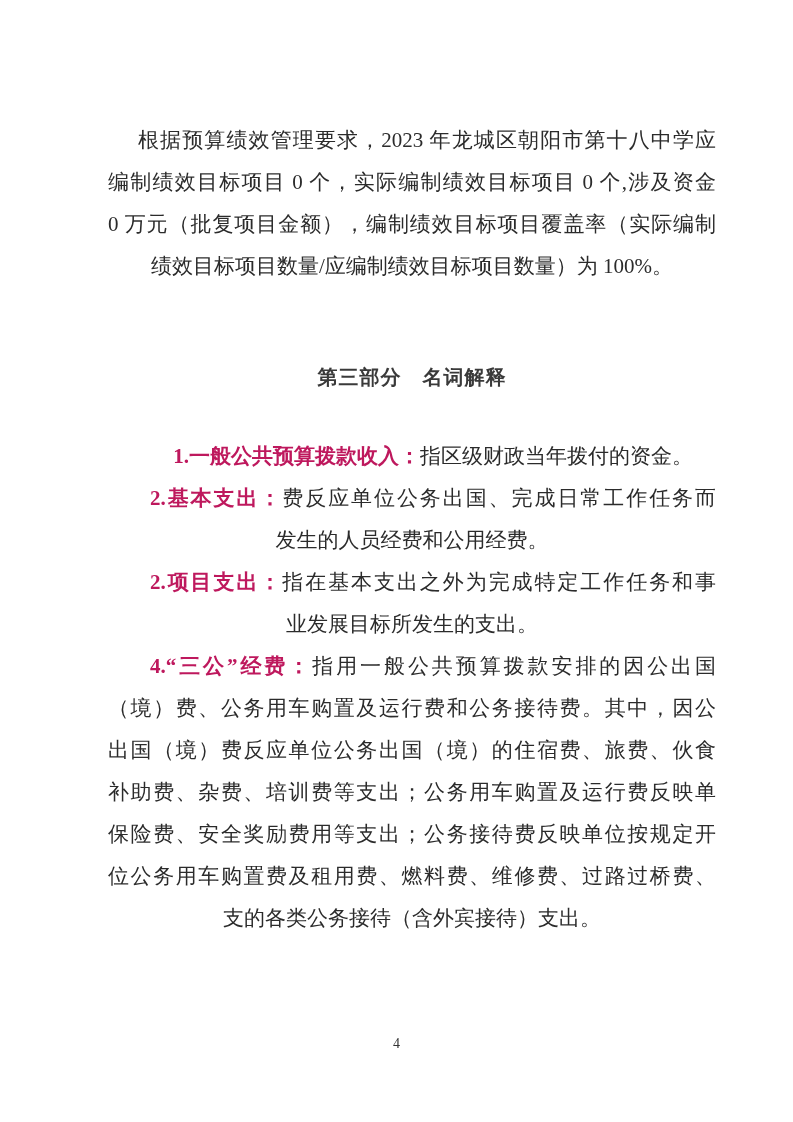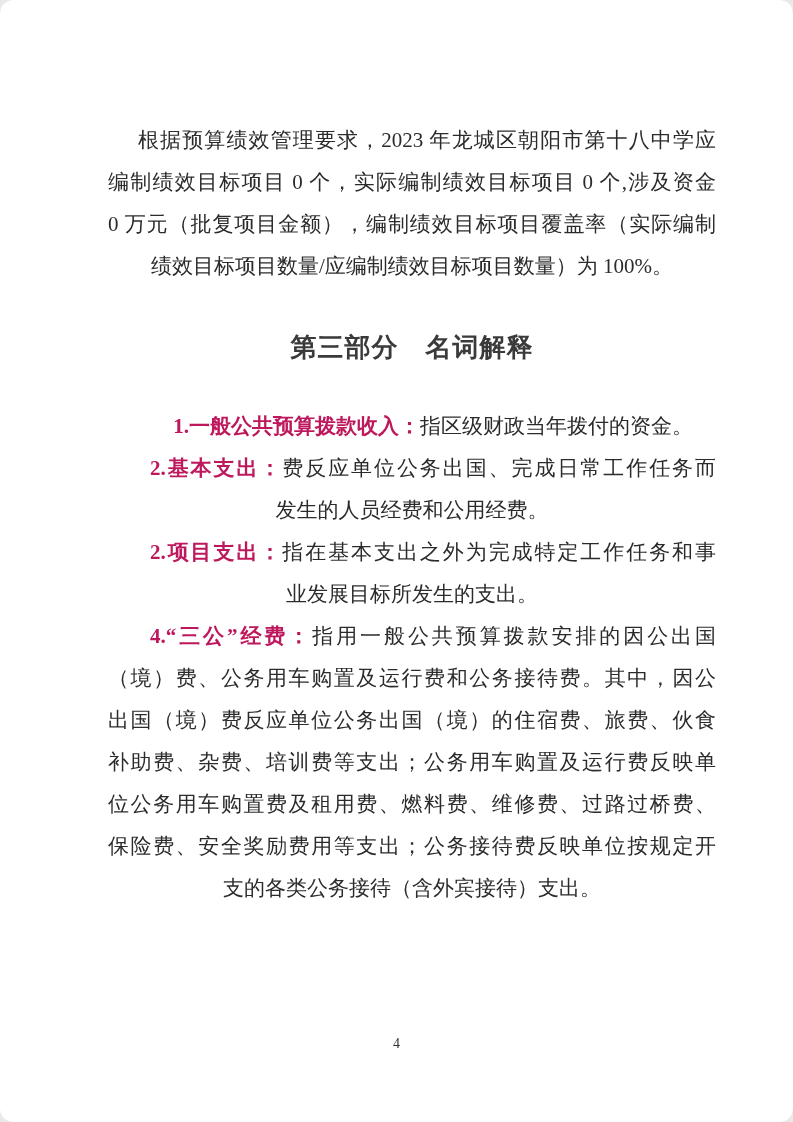--- a/index.html
+++ b/index.html
@@ -1,15 +1,15 @@
 <!DOCTYPE html>
 <html><head>
 <meta charset="utf-8">
 <style>
-  * { margin: 0; padding: 0; box-sizing: border-box; border-radius: 13px; }
+  * { margin: 0; padding: 0; box-sizing: border-box; }
   html, body { background: #e9e9e9; }
   .page {
     position: relative;
     width: 793px;
     height: 1122px;
     margin: 0 auto;
     background: #ffffff;
     overflow: hidden;
     font-family: "Liberation Serif", "DejaVu Serif", serif;
     color: #2b2b2b;
@@ -28,24 +28,24 @@
     color: #2b2b2b;
   }
   .line.j {
     text-align: justify;
     text-align-last: justify;
   }
   .indent-1 { padding-left: 30px; }
   .indent-2 { padding-left: 42px; }
   .term { font-weight: bold; color: #be185d; }
   .section-title {
-    margin-top: 39px;
+    margin-top: 69px;
     margin-bottom: 37px;
     font-family: "Liberation Sans", "DejaVu Sans", sans-serif;
-    font-size: 26px;
+    font-size: 20px;
     font-weight: 600;
     line-height: 42px;
     letter-spacing: 1px;
     text-align: center;
     color: #3a3a3a;
   }
   .footer {
     position: absolute;
     top: 1034px;
     left: 0;
@@ -87,22 +87,22 @@
       <div>
         <div class="line j indent-2"><span class="term">2.项目支出：</span><span>指在基本支出之外为完成特定工作任务和事</span></div>
         <div class="line">业发展目标所发生的支出。</div>
       </div>
 
       <div>
         <div class="line j indent-2"><span class="term">4.“三公”经费：</span><span>指用一般公共预算拨款安排的因公出国</span></div>
         <div class="line j">（境）费、公务用车购置及运行费和公务接待费。其中，因公</div>
         <div class="line j">出国（境）费反应单位公务出国（境）的住宿费、旅费、伙食</div>
         <div class="line j">补助费、杂费、培训费等支出；公务用车购置及运行费反映单</div>
+        <div class="line j">保险费、安全奖励费用等支出；公务接待费反映单位按规定开</div>
         <div class="line j">位公务用车购置费及租用费、燃料费、维修费、过路过桥费、</div>
-        <div class="line j">保险费、安全奖励费用等支出；公务接待费反映单位按规定开</div>
         <div class="line">支的各类公务接待（含外宾接待）支出。</div>
       </div>
 
 
     </div>
   </div>
 
   <div class="footer">
     <span class="page-number">4</span>
   </div>

